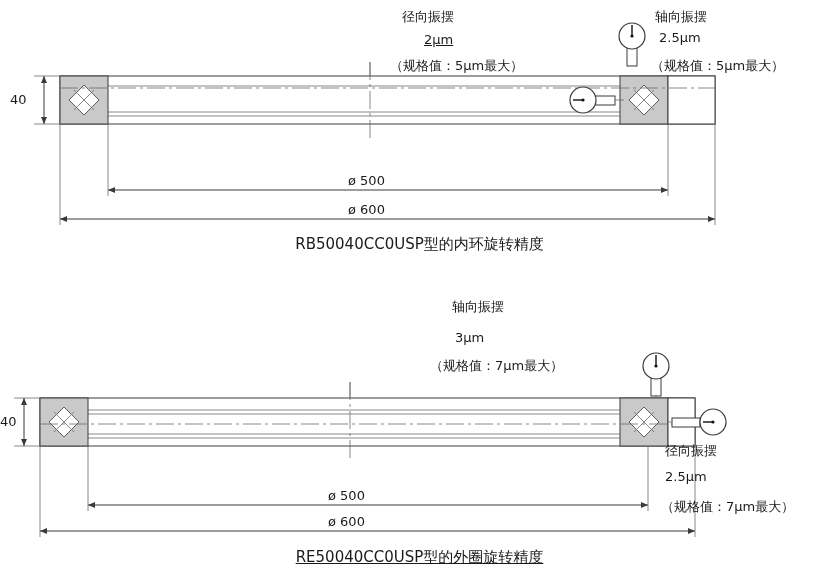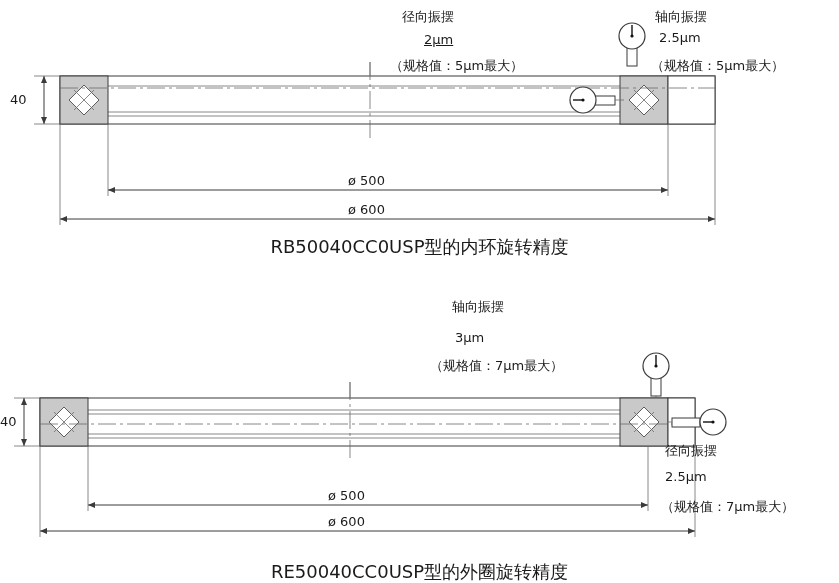--- a/index.html
+++ b/index.html
@@ -6,21 +6,21 @@
   body{
     width:839px;height:583px;
     background:#ffffff;
     font-family:"DejaVu Sans", sans-serif;
     color:#000;
     position:relative;
     overflow:hidden;
   }
   .stage{position:absolute;left:0;top:0;width:839px;height:460px;}
   .txt{position:absolute;white-space:nowrap;font-size:13px;color:#1a1a1a;}
-  .cap{position:absolute;white-space:nowrap;font-size:18px;color:#1a1a1a;text-align:center;}
+  .cap{position:absolute;white-space:nowrap;font-size:15px;color:#1a1a1a;text-align:center;}
   svg{position:absolute;left:0;top:0;}
   .ln{stroke:#3a3a3a;stroke-width:1;fill:none;}
   .thin{stroke:#6a6a6a;stroke-width:0.8;fill:none;}
   .cl{stroke:#6a6a6a;stroke-width:0.8;fill:none;stroke-dasharray:18 4 3 4;}
   .body-fill{fill:#ffffff;stroke:#3a3a3a;stroke-width:1;}
   .corner{fill:#c9c9c9;stroke:#3a3a3a;stroke-width:1;}
   .gauge-face{fill:#ffffff;stroke:#3a3a3a;stroke-width:1.2;}
   .gauge-body{fill:#ffffff;stroke:#3a3a3a;stroke-width:1;}
   .needle{stroke:#111;stroke-width:1.4;}
 </style>
@@ -185,15 +185,15 @@
   <div class="txt" style="left:430px;top:357px;">（规格值：7μm最大）</div>
 
   <div class="txt" style="left:665px;top:442px;">径向振摆</div>
   <div class="txt" style="left:665px;top:469px;">2.5μm</div>
   <div class="txt" style="left:661px;top:498px;">（规格值：7μm最大）</div>
 
   <div class="txt" style="left:0px;top:414px;">40</div>
   <div class="txt" style="left:328px;top:488px;">ø 500</div>
   <div class="txt" style="left:328px;top:514px;">ø 600</div>
 
-  <div class="cap" style="left:0px;top:560px;width:839px;">RE50040CC0USP型的外圈旋转精度</div>
+  <div class="cap" style="left:0px;top:548px;width:839px;text-decoration:underline;">RE50040CC0USP型的外圈旋转精度</div>
 
 </div>
 
 </body></html>

